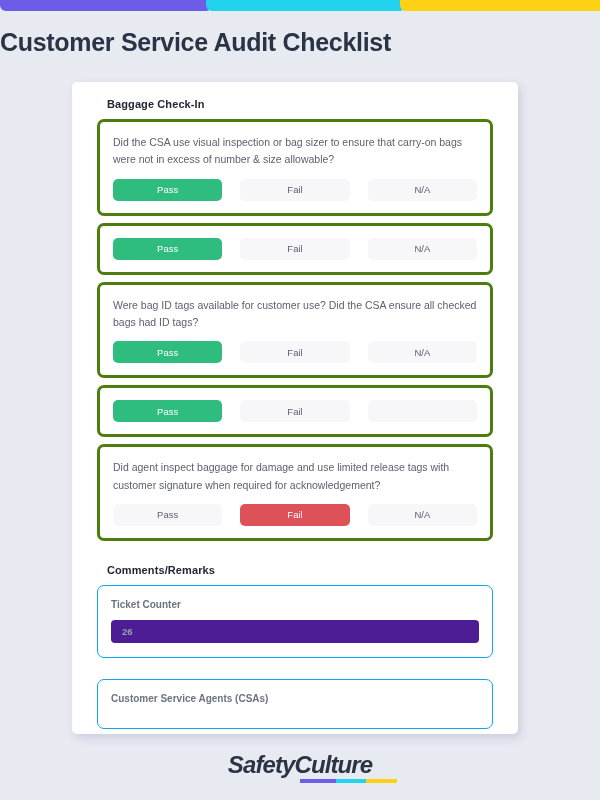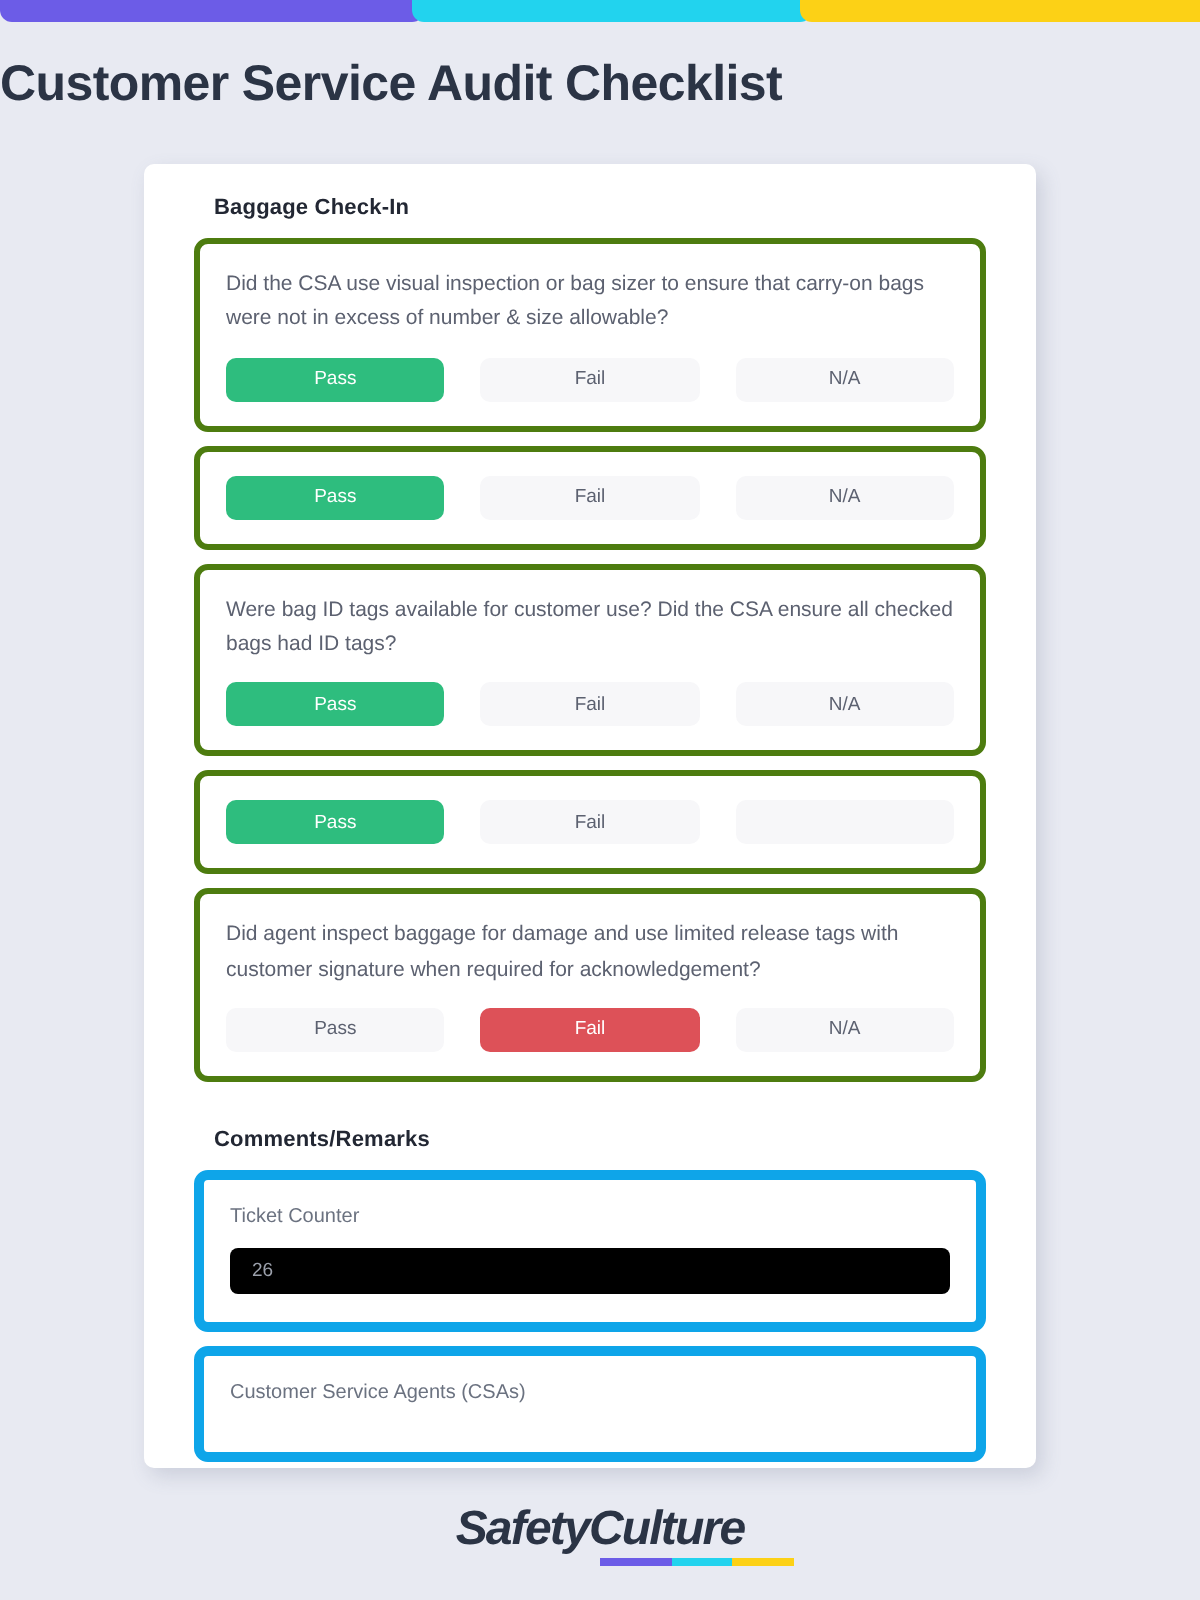--- a/index.html
+++ b/index.html
@@ -87,33 +87,34 @@
     font-size: 9.5px;
     background: #f7f7f9;
     color: #5c6170;
     user-select: none;
   }
   .answer.sel-pass { background: #2ebd7e; color: #ffffff; }
   .answer.sel-fail { background: #dd5158; color: #ffffff; }
 
   
   .field-card {
-    border: 5px solid #0ea5e9;
+    border: 1px solid #0ea5e9;
     border-radius: 7px;
     padding: 13px 13px 14px 13px;
-    margin-bottom: 7px;
+    margin-bottom: 21px;
     background: #fff;
+    font-weight: bold;
   }
   .field-label {
     font-size: 10px;
     color: #6b7280;
     margin-bottom: 10px;
   }
   .field-value {
-    background: #000000;
+    background: #4c1d95;
     border-radius: 4px;
     height: 23px;
     display: flex;
     align-items: center;
     padding-left: 11px;
     font-size: 9.5px;
     color: #9ba0ab;
   }
 
   

